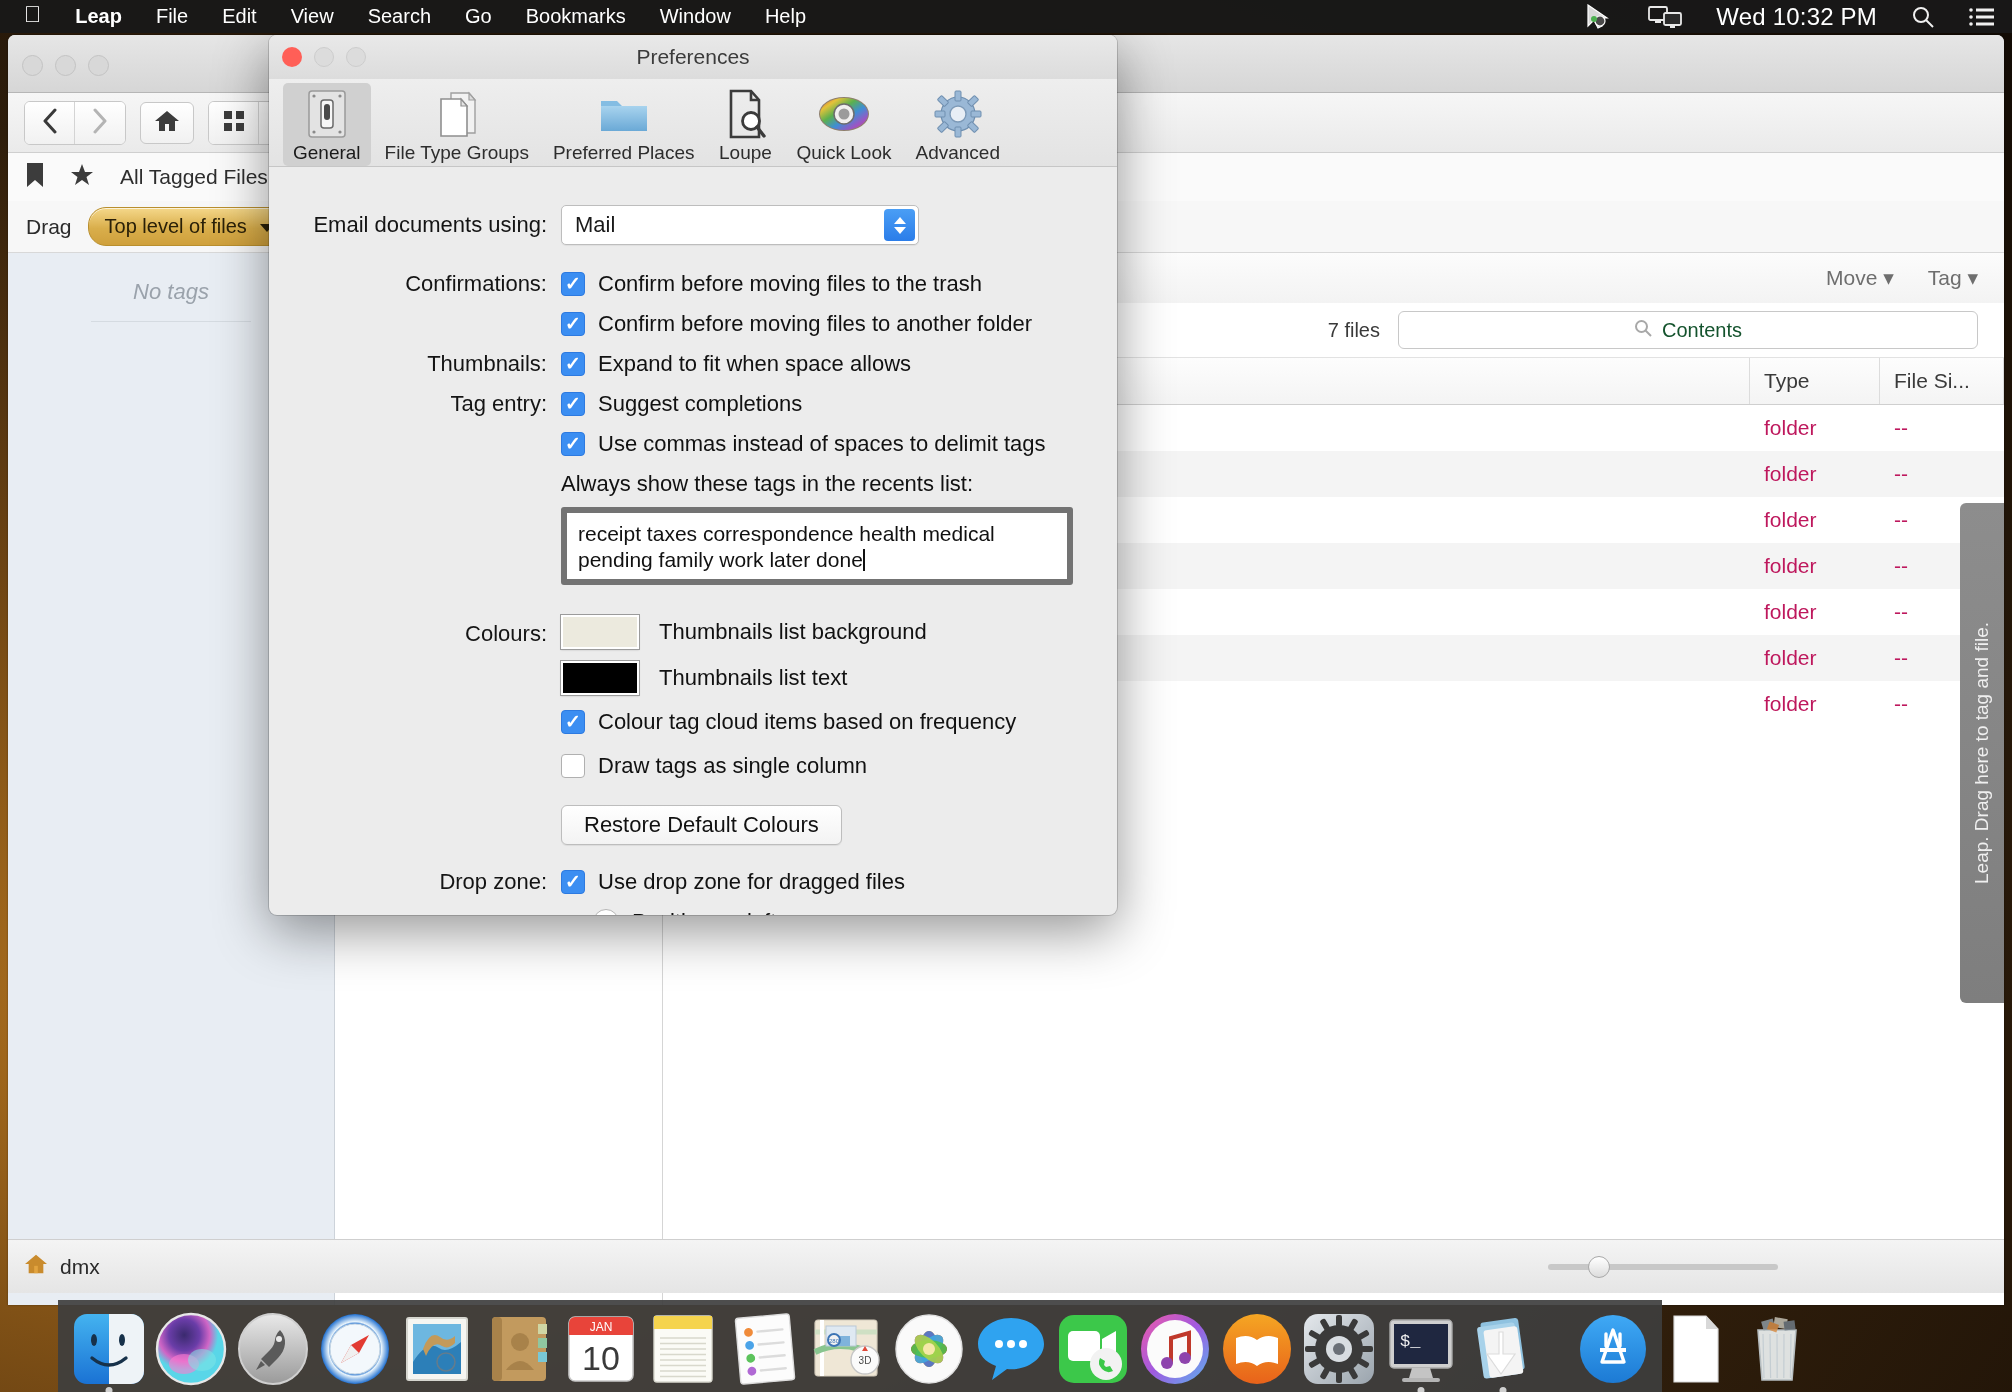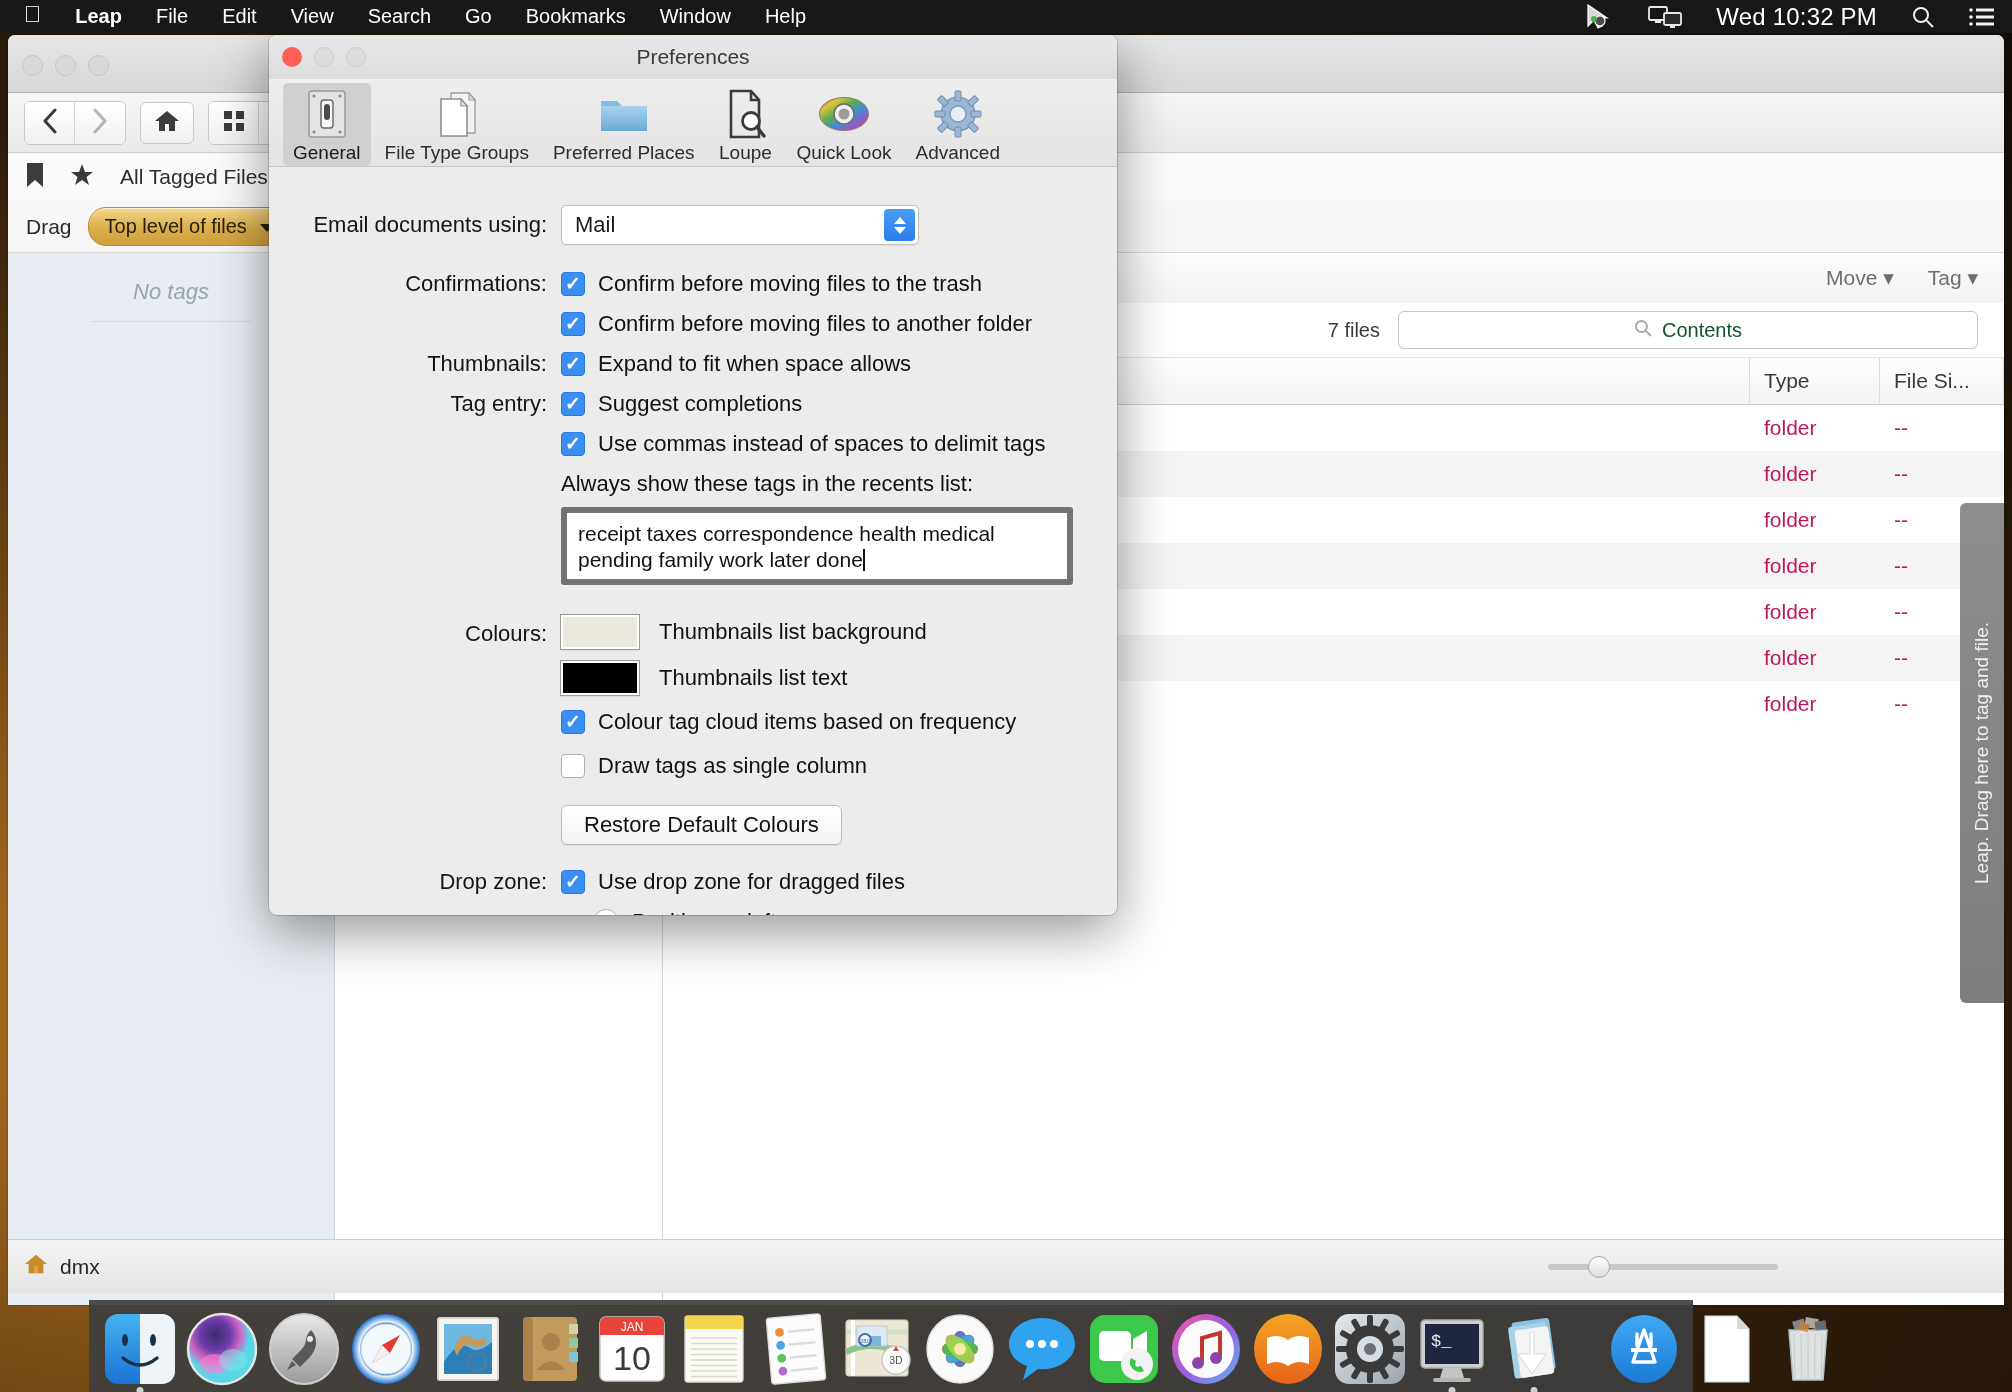--- a/index.html
+++ b/index.html
@@ -236,21 +236,20 @@
     border: 1px solid #bdbdbd; border-radius: 6px; font-size: 22px; color: #111;
     display: inline-flex; align-items: center; box-shadow: 0 1px 1px rgba(0,0,0,.07);
   }
 
   
   #dock {
     position: absolute; left: 58px; bottom: 0; width: 1604px; height: 92px;
     background: rgba(62,62,62,0.92);
     display: flex; align-items: flex-end; padding: 0 14px 6px; gap: 8px;
     z-index: 80;
-    margin-left: 31px;
   }
   .dock-item { width: 76px; height: 76px; position: relative; display: flex; align-items: flex-end; justify-content: center; }
   .dock-icon { width: 74px; height: 74px; border-radius: 14px; position: relative; overflow: hidden; }
   .dock-dot { position: absolute; bottom: -8px; left: 50%; transform: translateX(-50%); width: 7px; height: 7px; border-radius: 50%; background: #cfcfcf; }
   .dock-sep { width: 2px; height: 64px; background: rgba(255,255,255,.22); margin: 0 10px 6px; align-self: flex-end; }
 </style>
 </head>
 <body>
 
 <div id="screen">

